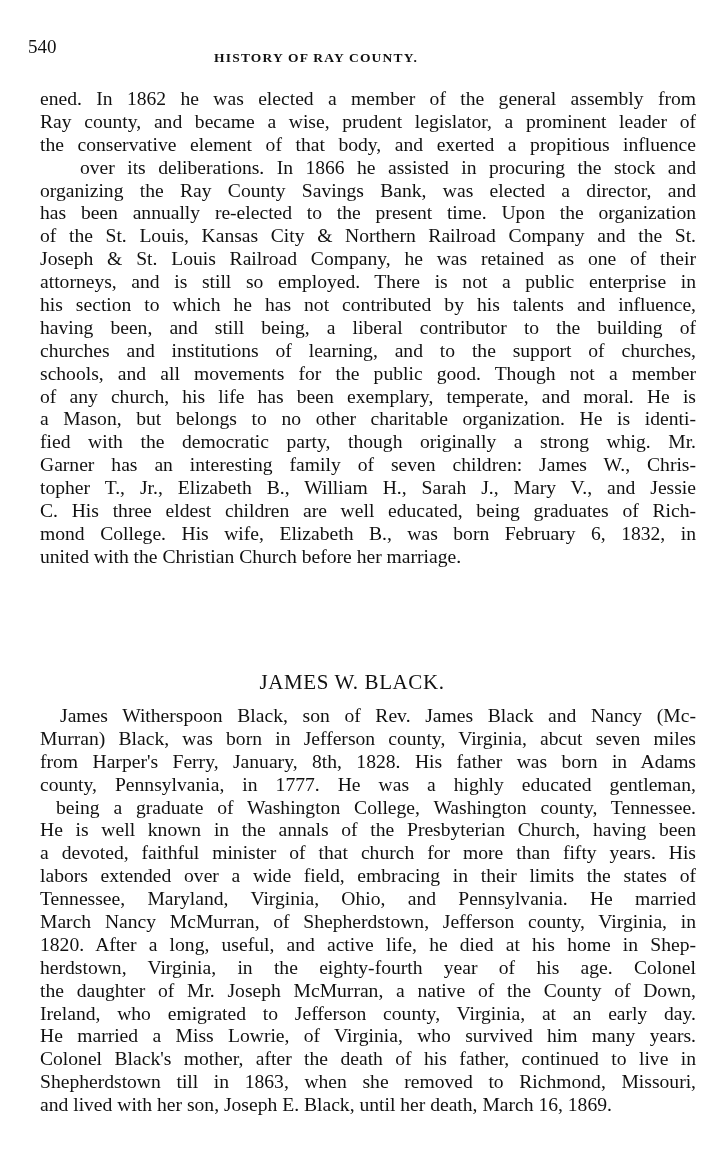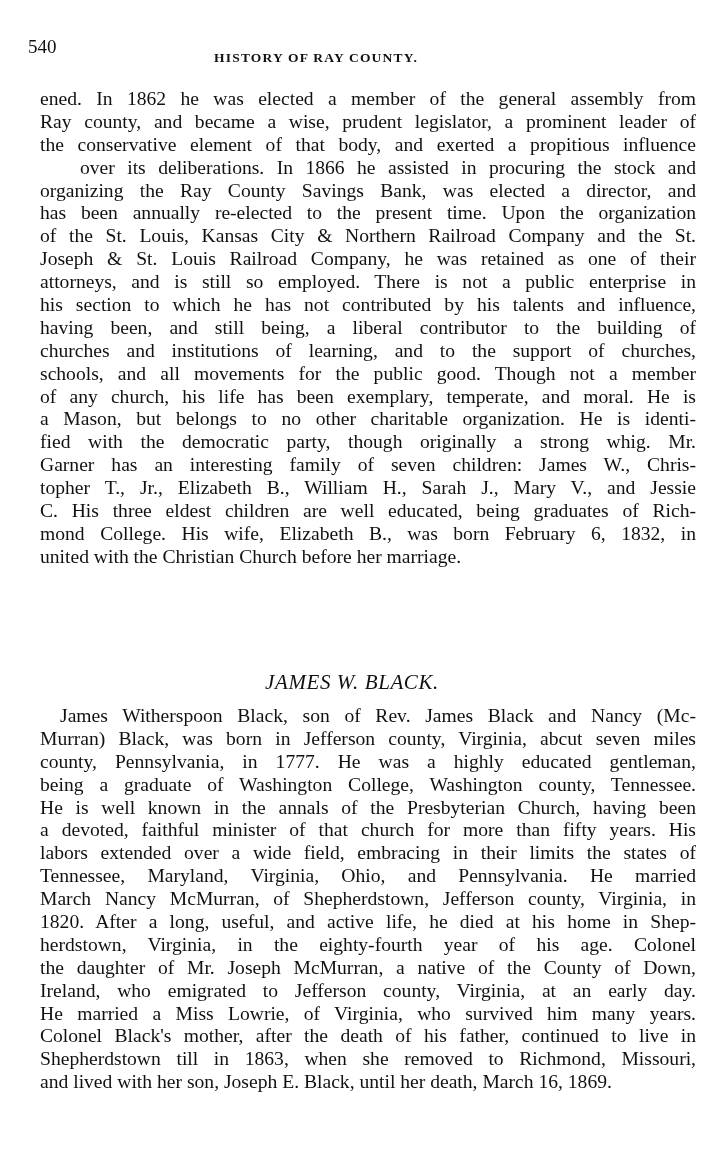--- a/index.html
+++ b/index.html
@@ -7,21 +7,21 @@
          font-family: "Liberation Serif", "DejaVu Serif", serif; color: #111; }
   .page-number { position: absolute; left: 28px; top: 36px; font-size: 19px; }
   .running-head { position: absolute; left: 0; width: 632px; top: 50px; text-align: center;
                   font-size: 13.5px; letter-spacing: 1.2px; font-weight: bold; }
   .block { position: absolute; left: 40px; width: 656px; }
   .line { display: block; height: 22.9px; line-height: 22.9px; font-size: 19.6px;
           text-align: justify; text-align-last: justify; white-space: nowrap; }
   .line.last { text-align-last: left; }
   .line.indent { padding-left: 20px; }
   .heading { position: absolute; left: 0; width: 704px; top: 670px; text-align: center;
-             font-size: 21px; letter-spacing: 0.6px; font-style: italic; }
+             font-size: 21px; letter-spacing: 0.6px; }
   #para1 { top: 88px; }
   #para2 { top: 705px; }
 </style>
 </head>
 <body>
 
 <div class="page-number">540</div>
 <div class="running-head">HISTORY OF RAY COUNTY.</div>
 
 <div id="para1" class="block">
@@ -46,22 +46,23 @@
   <span class="line" style="white-space: normal; overflow: hidden;">C.  His three eldest children are well educated, being graduates of Rich-</span>
   <span class="line" style="white-space: normal; overflow: hidden;">mond College.  His wife, Elizabeth B., was born February 6, 1832, in</span>
   <span class="line last" style="white-space: normal; overflow: hidden;">united with the Christian Church before her marriage.</span>
 </div>
 
 <div class="heading">JAMES W. BLACK.</div>
 
 <div id="para2" class="block">
   <span class="line indent" style="white-space: normal; overflow: hidden;">James Witherspoon Black, son of Rev. James Black and Nancy (Mc-</span>
   <span class="line" style="white-space: normal; overflow: hidden;">Murran) Black, was born in Jefferson county, Virginia, abcut seven miles</span>
+  <span class="line" style="white-space: normal; overflow: hidden;">from Harper's Ferry, January, 8th, 1828.  His father was born in Adams</span>
   <span class="line" style="white-space: normal; overflow: hidden;">county, Pennsylvania, in 1777.  He was a highly educated gentleman,</span>
-  <span class="line" style="white-space: normal; overflow: hidden;">being a graduate of Washington College, Washington county, Tennessee.</span>
+  <span class="line" style="white-space: normal; overflow: hidden; margin-left: 16px;">being a graduate of Washington College, Washington county, Tennessee.</span>
   <span class="line" style="white-space: normal; overflow: hidden;">He is well known in the annals of the Presbyterian Church, having been</span>
   <span class="line" style="white-space: normal; overflow: hidden;">a devoted, faithful minister of that church for more than fifty years.  His</span>
   <span class="line" style="white-space: normal; overflow: hidden;">labors extended over a wide field, embracing in their limits the states of</span>
   <span class="line" style="white-space: normal; overflow: hidden;">Tennessee, Maryland, Virginia, Ohio, and Pennsylvania.  He married</span>
   <span class="line" style="white-space: normal; overflow: hidden;">March Nancy McMurran, of Shepherdstown, Jefferson county, Virginia, in</span>
   <span class="line" style="white-space: normal; overflow: hidden;">1820.  After a long, useful, and active life, he died at his home in Shep-</span>
   <span class="line" style="white-space: normal; overflow: hidden;">herdstown, Virginia, in the eighty-fourth year of his age.  Colonel</span>
   <span class="line" style="white-space: normal; overflow: hidden;">the daughter of Mr. Joseph McMurran, a native of the County of Down,</span>
   <span class="line" style="white-space: normal; overflow: hidden;">Ireland, who emigrated to Jefferson county, Virginia, at an early day.</span>
   <span class="line" style="white-space: normal; overflow: hidden;">He married a Miss Lowrie, of Virginia, who survived him many years.</span>

